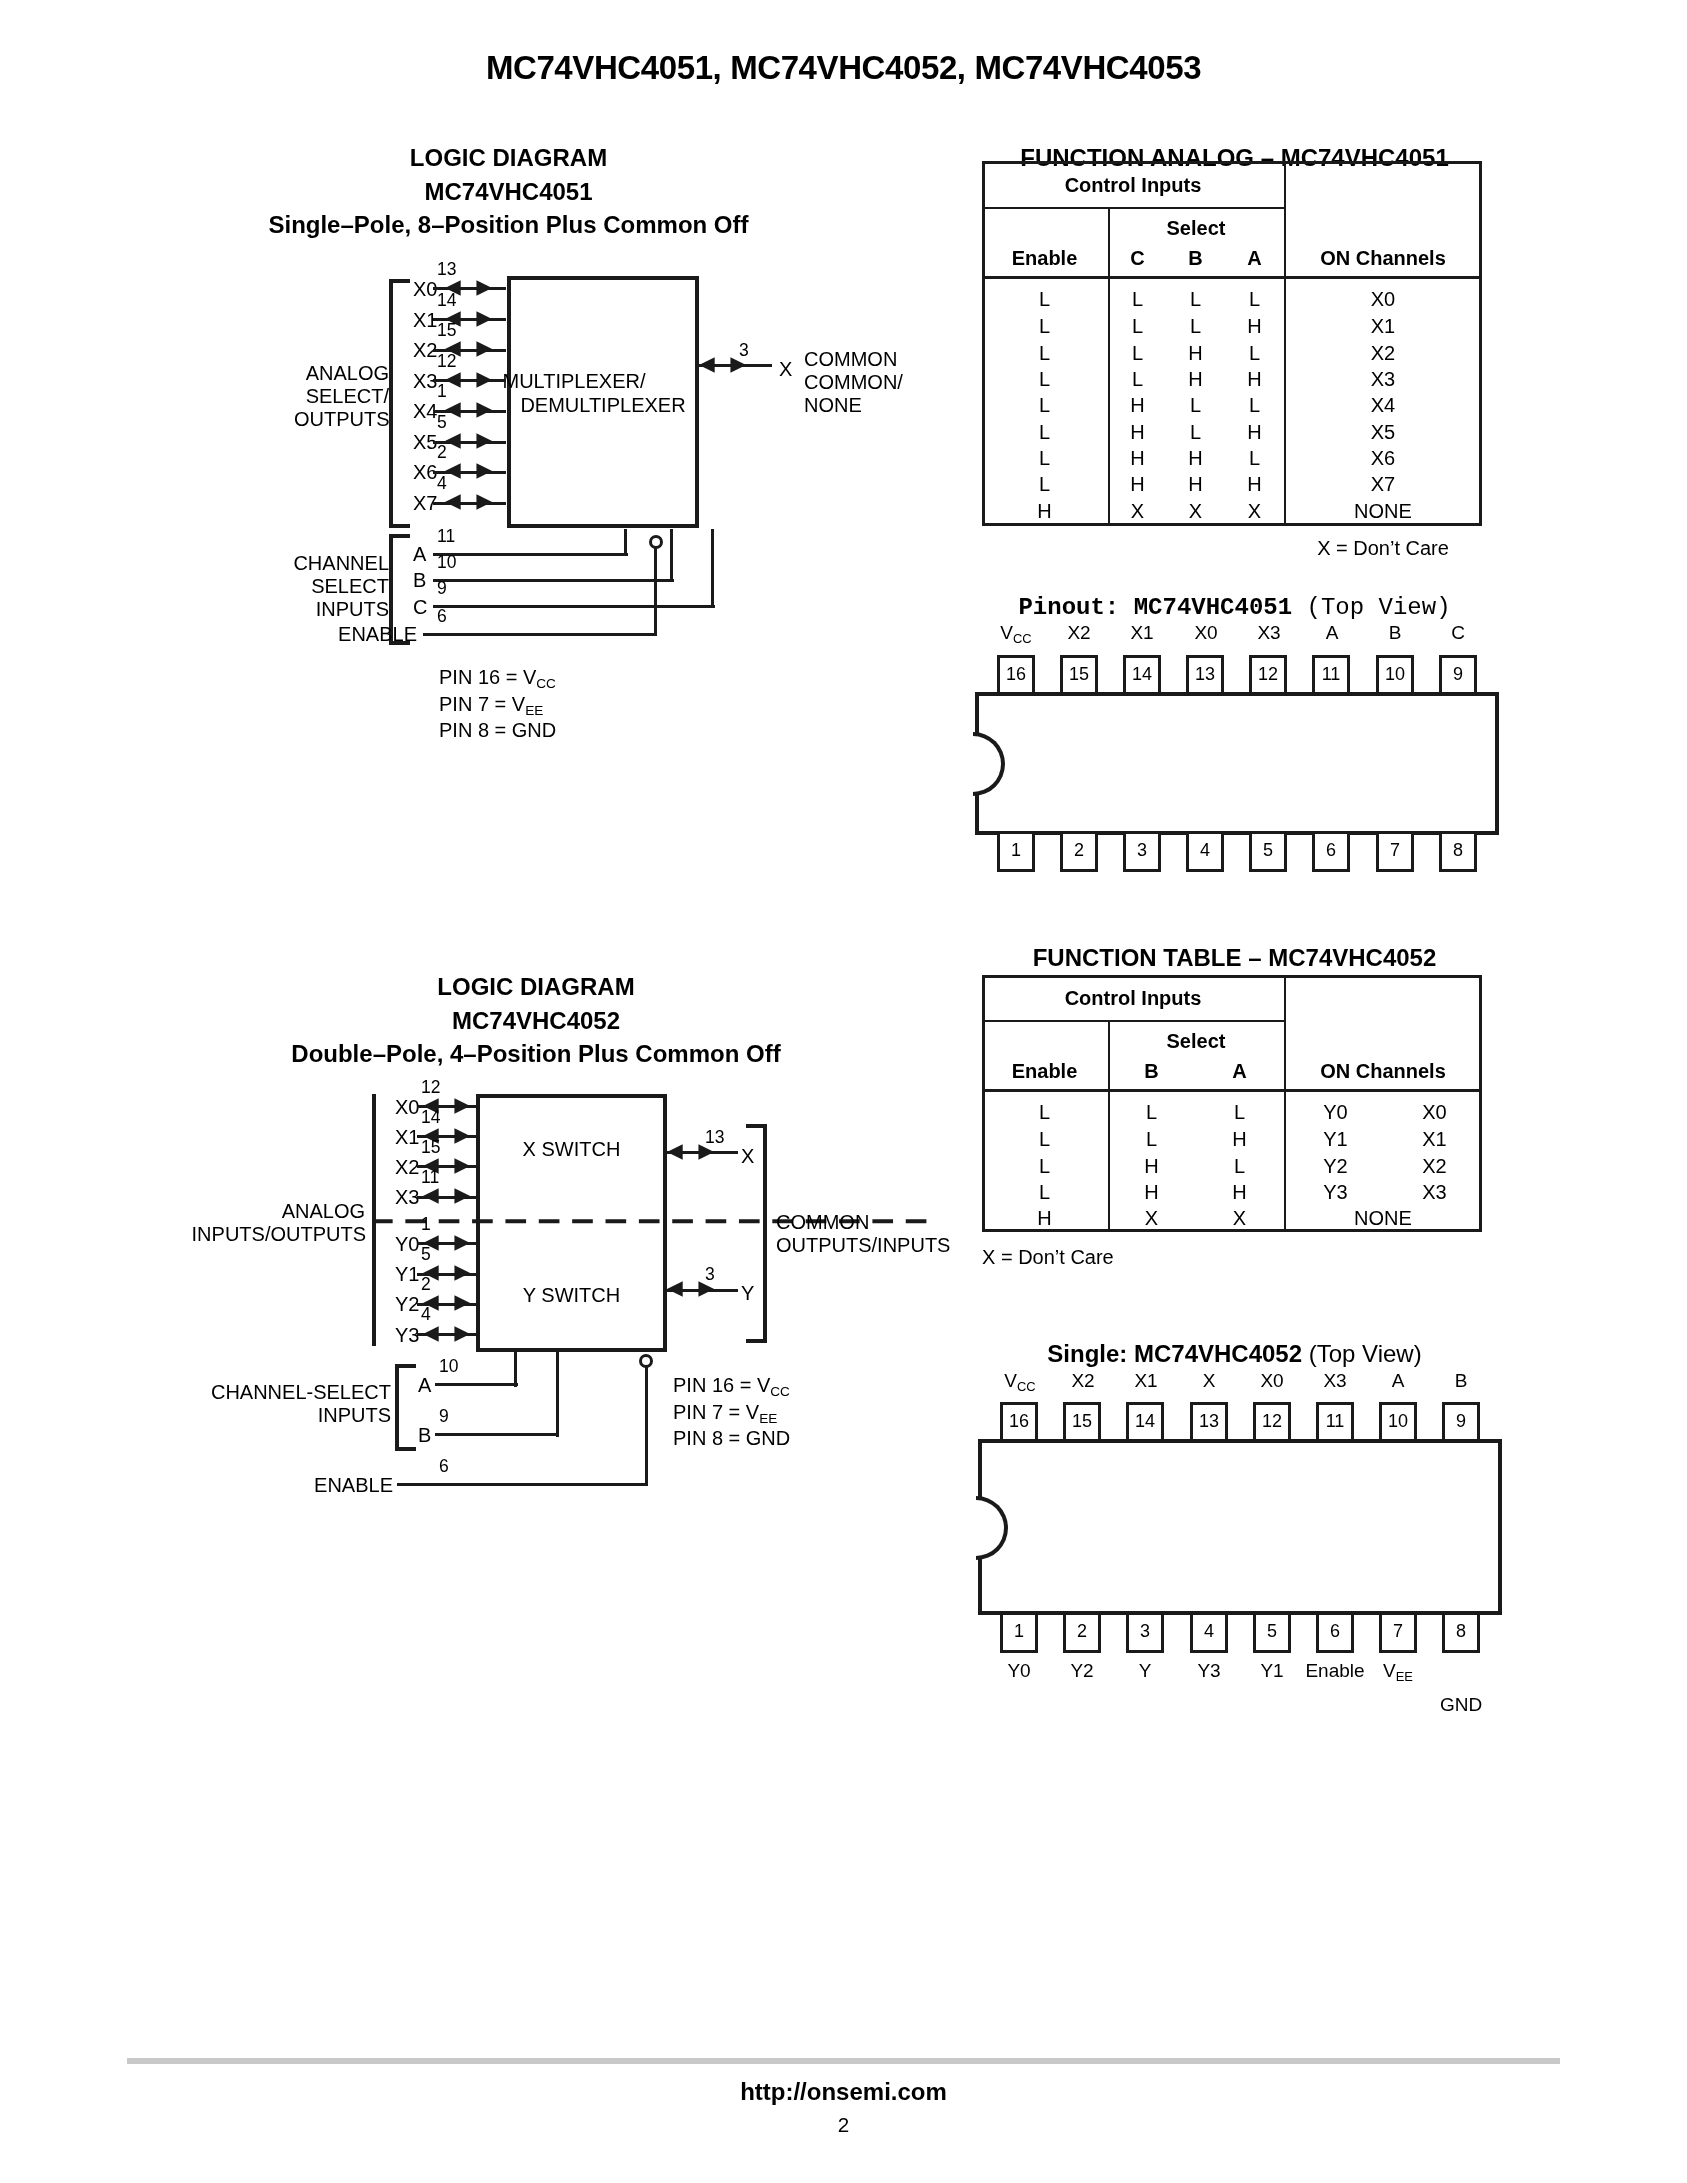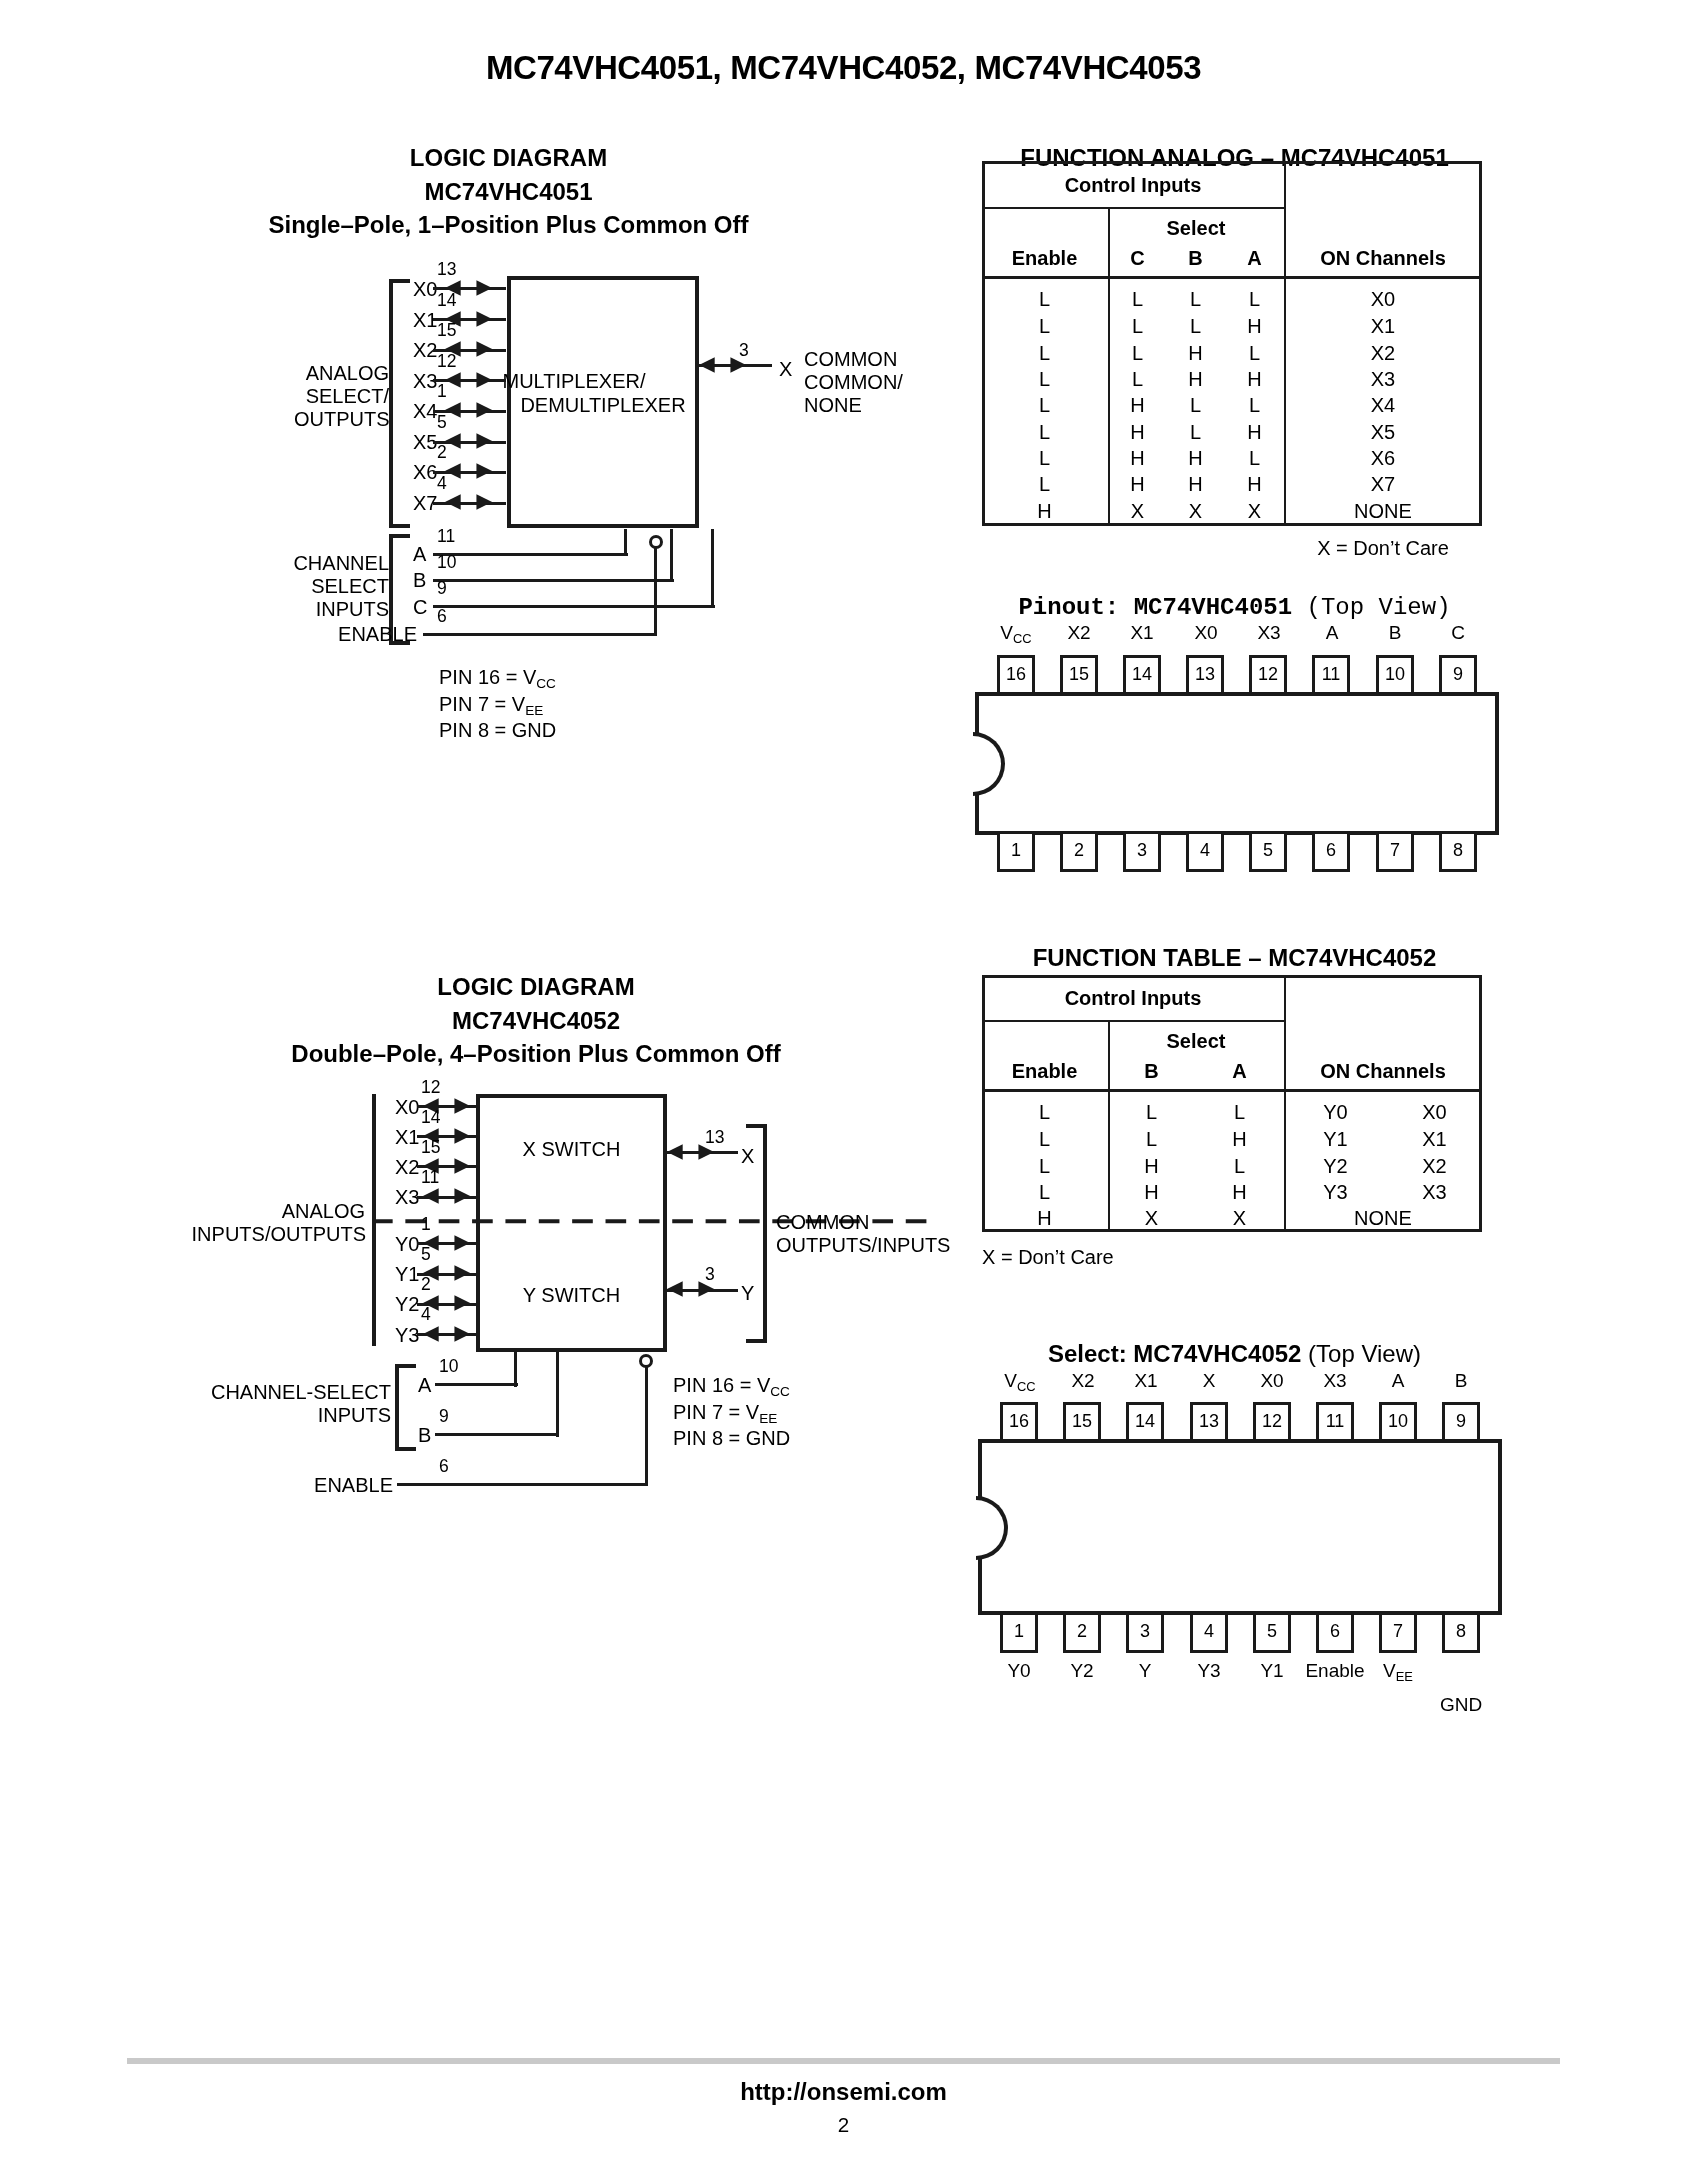--- a/index.html
+++ b/index.html
@@ -95,21 +95,21 @@
   #footer-url { top:2078px; left:0; width:1687px; font-size:24px; font-weight:bold; }
   #footer-page { top:2113px; left:0; width:1687px; font-size:20.6px; }
 </style>
 </head>
 <body>
 
 <div class="abs ctr" id="page-title">MC74VHC4051, MC74VHC4052, MC74VHC4053</div>
 
 <div class="abs ctr sec-head" style="top:141px; left:191px; width:635px;">LOGIC DIAGRAM</div>
 <div class="abs ctr sec-head" style="top:175px; left:191px; width:635px;">MC74VHC4051</div>
-<div class="abs ctr sec-head" style="top:208px; left:191px; width:635px;">Single–Pole, 1–Position Plus Common Off</div>
+<div class="abs ctr sec-head" style="top:208px; left:191px; width:635px;">Single–Pole, 8–Position Plus Common Off</div>
 
 <div class="abs box" style="top:276px; left:507px; width:192px; height:252px;"></div>
 <div class="abs ctr dtext" style="top:369px; left:478px; width:192px;">MULTIPLEXER/</div>
 <div class="abs ctr dtext" style="top:393px; left:507px; width:192px;">DEMULTIPLEXER</div>
 
 <div class="abs bracket" style="top:279px; left:389px; width:20.6px; height:249px;"></div>
 <div class="abs dtext" style="top:361px; left:294px; width:95px; text-align:right;">ANALOG</div>
 <div class="abs dtext" style="top:384px; left:294px; width:95px; text-align:right;">SELECT/</div>
 <div class="abs dtext" style="top:407px; left:294px; width:95px; text-align:right;">OUTPUTS</div>
 
@@ -468,21 +468,21 @@
     <div class="abs ctr dtext" style="top:1180px; left:1292px; width:87px;">Y3</div>
     <div class="abs ctr dtext" style="top:1180px; left:1391px; width:87px;">X3</div>
     <div class="abs ctr dtext" style="top:1206px; left:982px; width:125px;">H</div>
     <div class="abs ctr dtext" style="top:1206px; left:1108px; width:87px;">X</div>
     <div class="abs ctr dtext" style="top:1206px; left:1195px; width:89px;">X</div>
     <div class="abs ctr dtext" style="top:1206px; left:1284px; width:198px;">NONE</div>
   </div>
 
 <div class="abs note" style="top:1246px; left:982px;">X = Don’t Care</div>
 
-<div class="abs ctr" style="top:1340px; left:941px; width:587px; font-size:24px;"><b>Select: MC74VHC4052</b> <span>(Top View)</span></div>
+<div class="abs ctr" style="top:1340px; left:941px; width:587px; font-size:24px;"><b>Single: MC74VHC4052</b> <span>(Top View)</span></div>
 <div id="pinout-4052">
     <div class="pin-pad" style="left:1000px; top:1402px; width:38px; height:41px; line-height:33px;">16</div>
     <div class="pin-label" style="left:977px; top:1370px; width:86px;"><span>V</span><sub>CC</sub></div>
     <div class="pin-pad" style="left:1063px; top:1402px; width:38px; height:41px; line-height:33px;">15</div>
     <div class="pin-label" style="left:1040px; top:1370px; width:86px;"><span>X2</span></div>
     <div class="pin-pad" style="left:1126px; top:1402px; width:38px; height:41px; line-height:33px;">14</div>
     <div class="pin-label" style="left:1103px; top:1370px; width:86px;"><span>X1</span></div>
     <div class="pin-pad" style="left:1190px; top:1402px; width:38px; height:41px; line-height:33px;">13</div>
     <div class="pin-label" style="left:1166px; top:1370px; width:86px;"><span>X</span></div>
     <div class="pin-pad" style="left:1253px; top:1402px; width:38px; height:41px; line-height:33px;">12</div>

